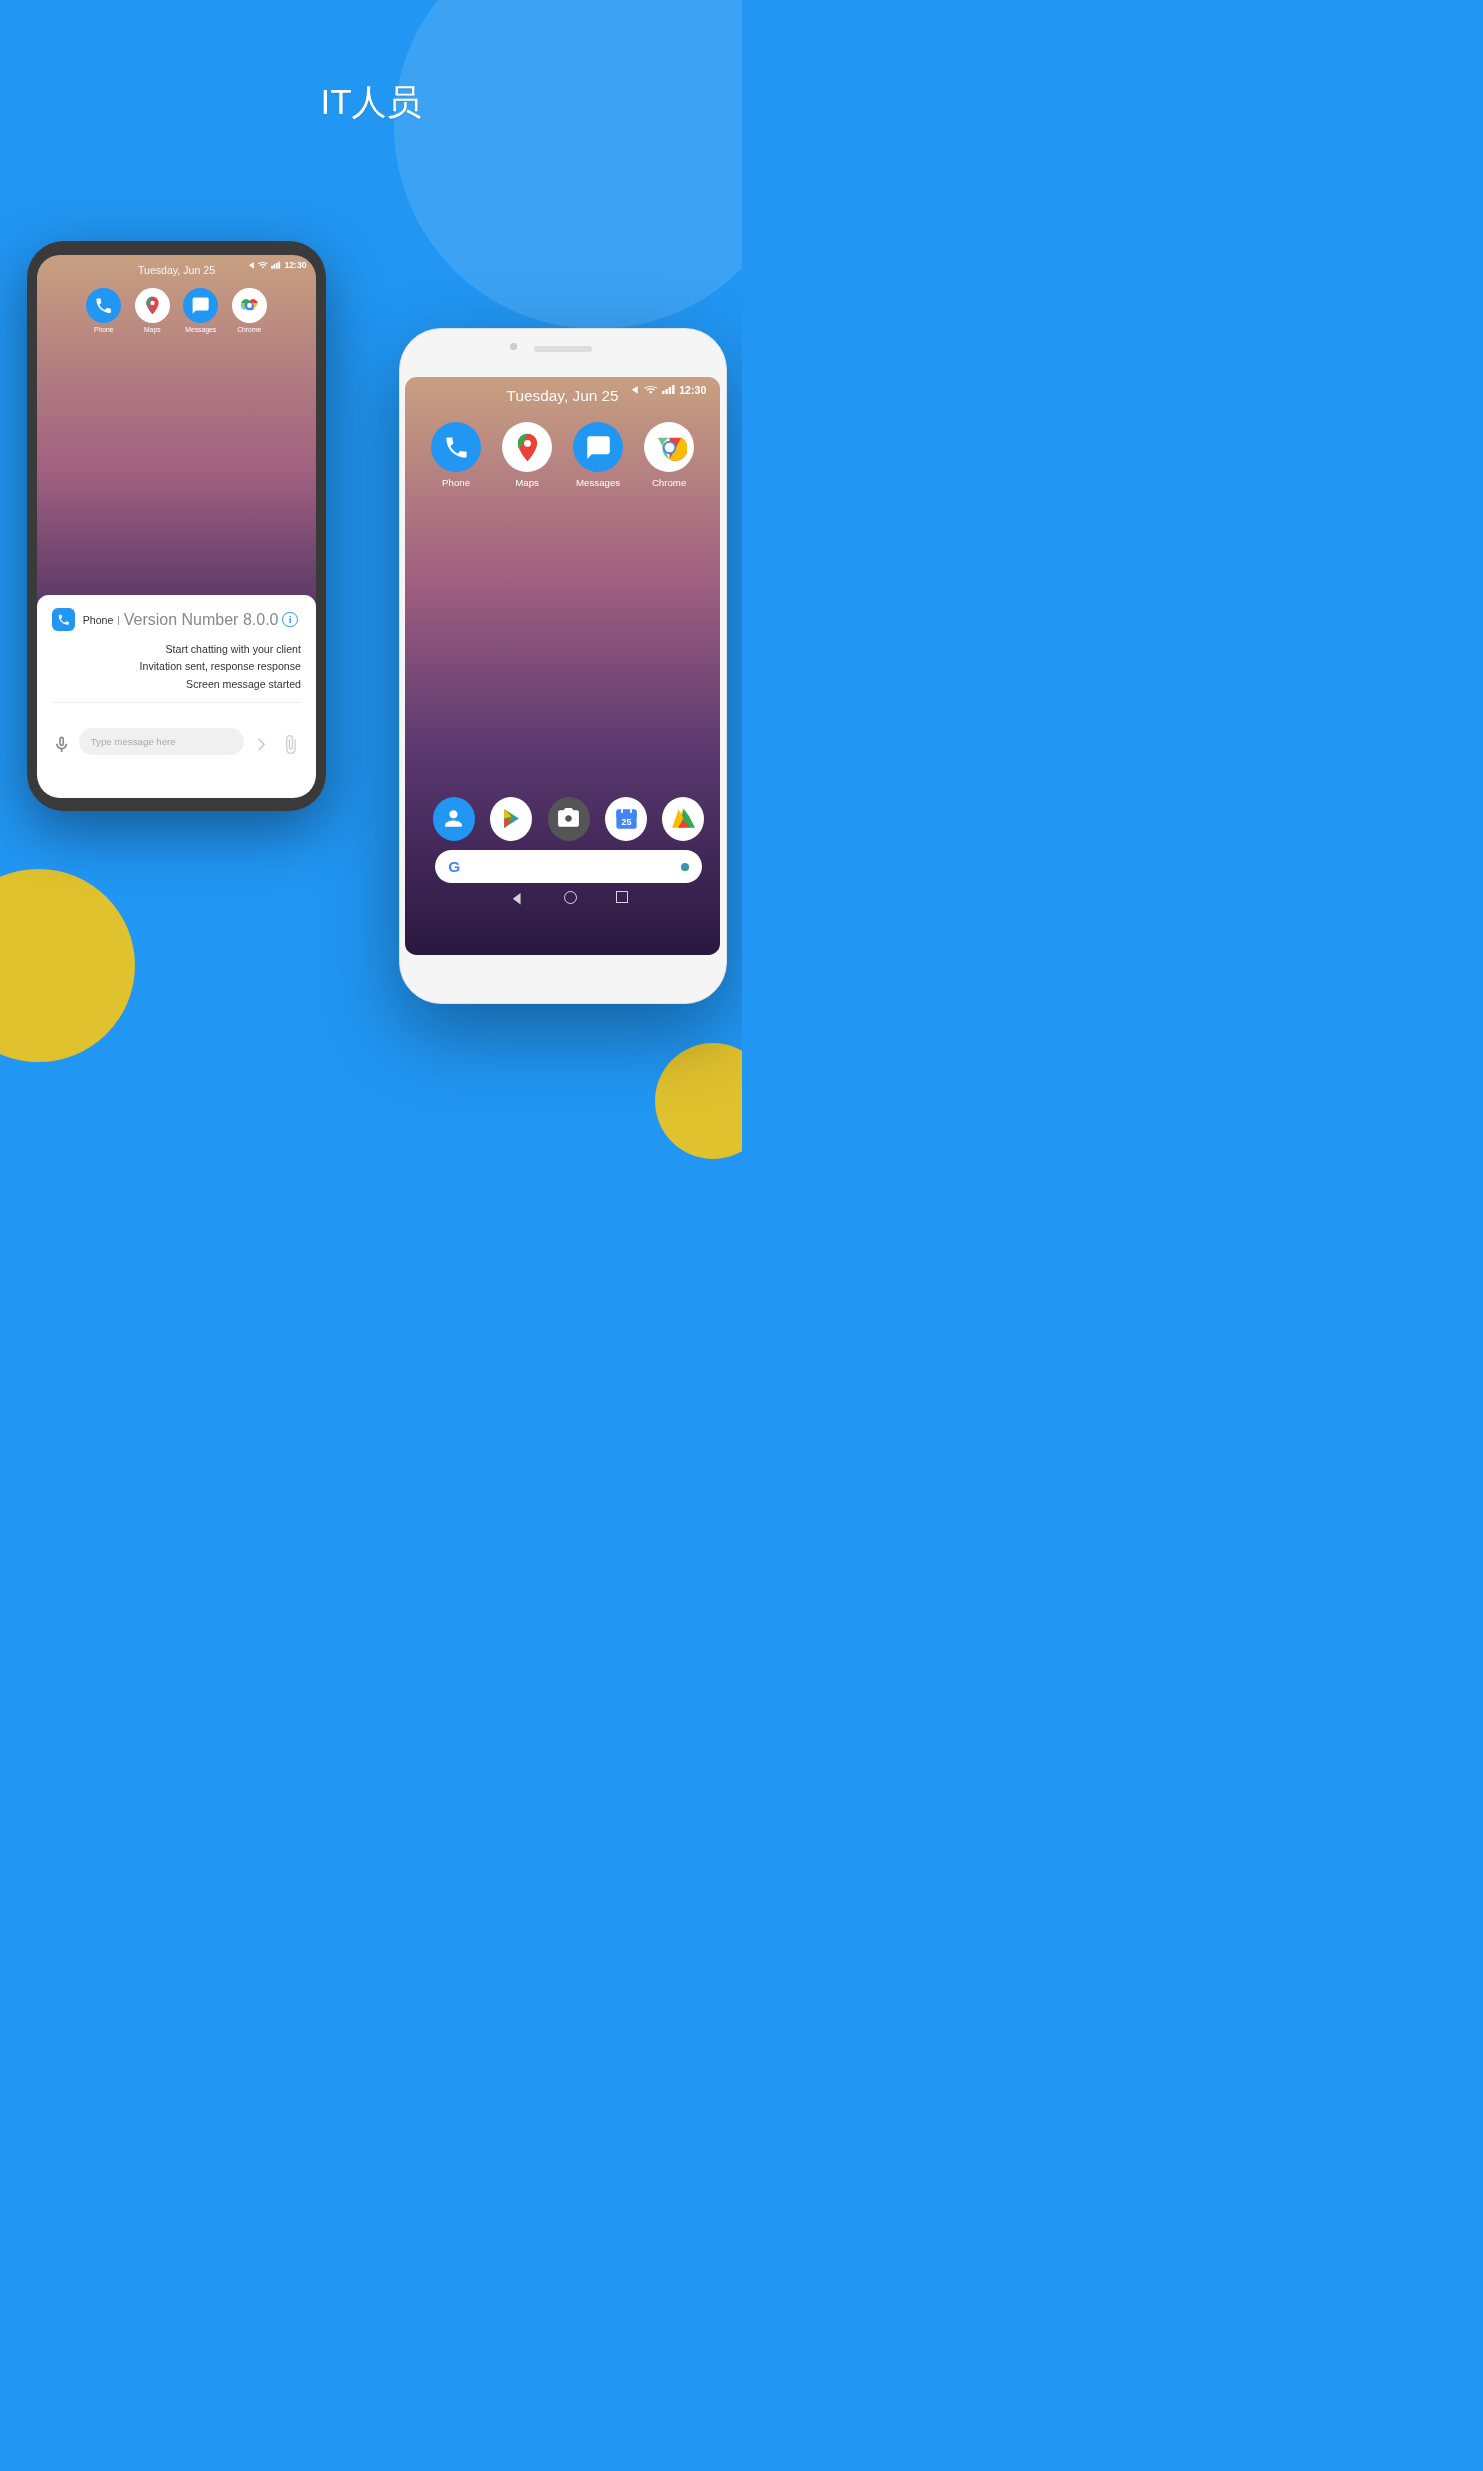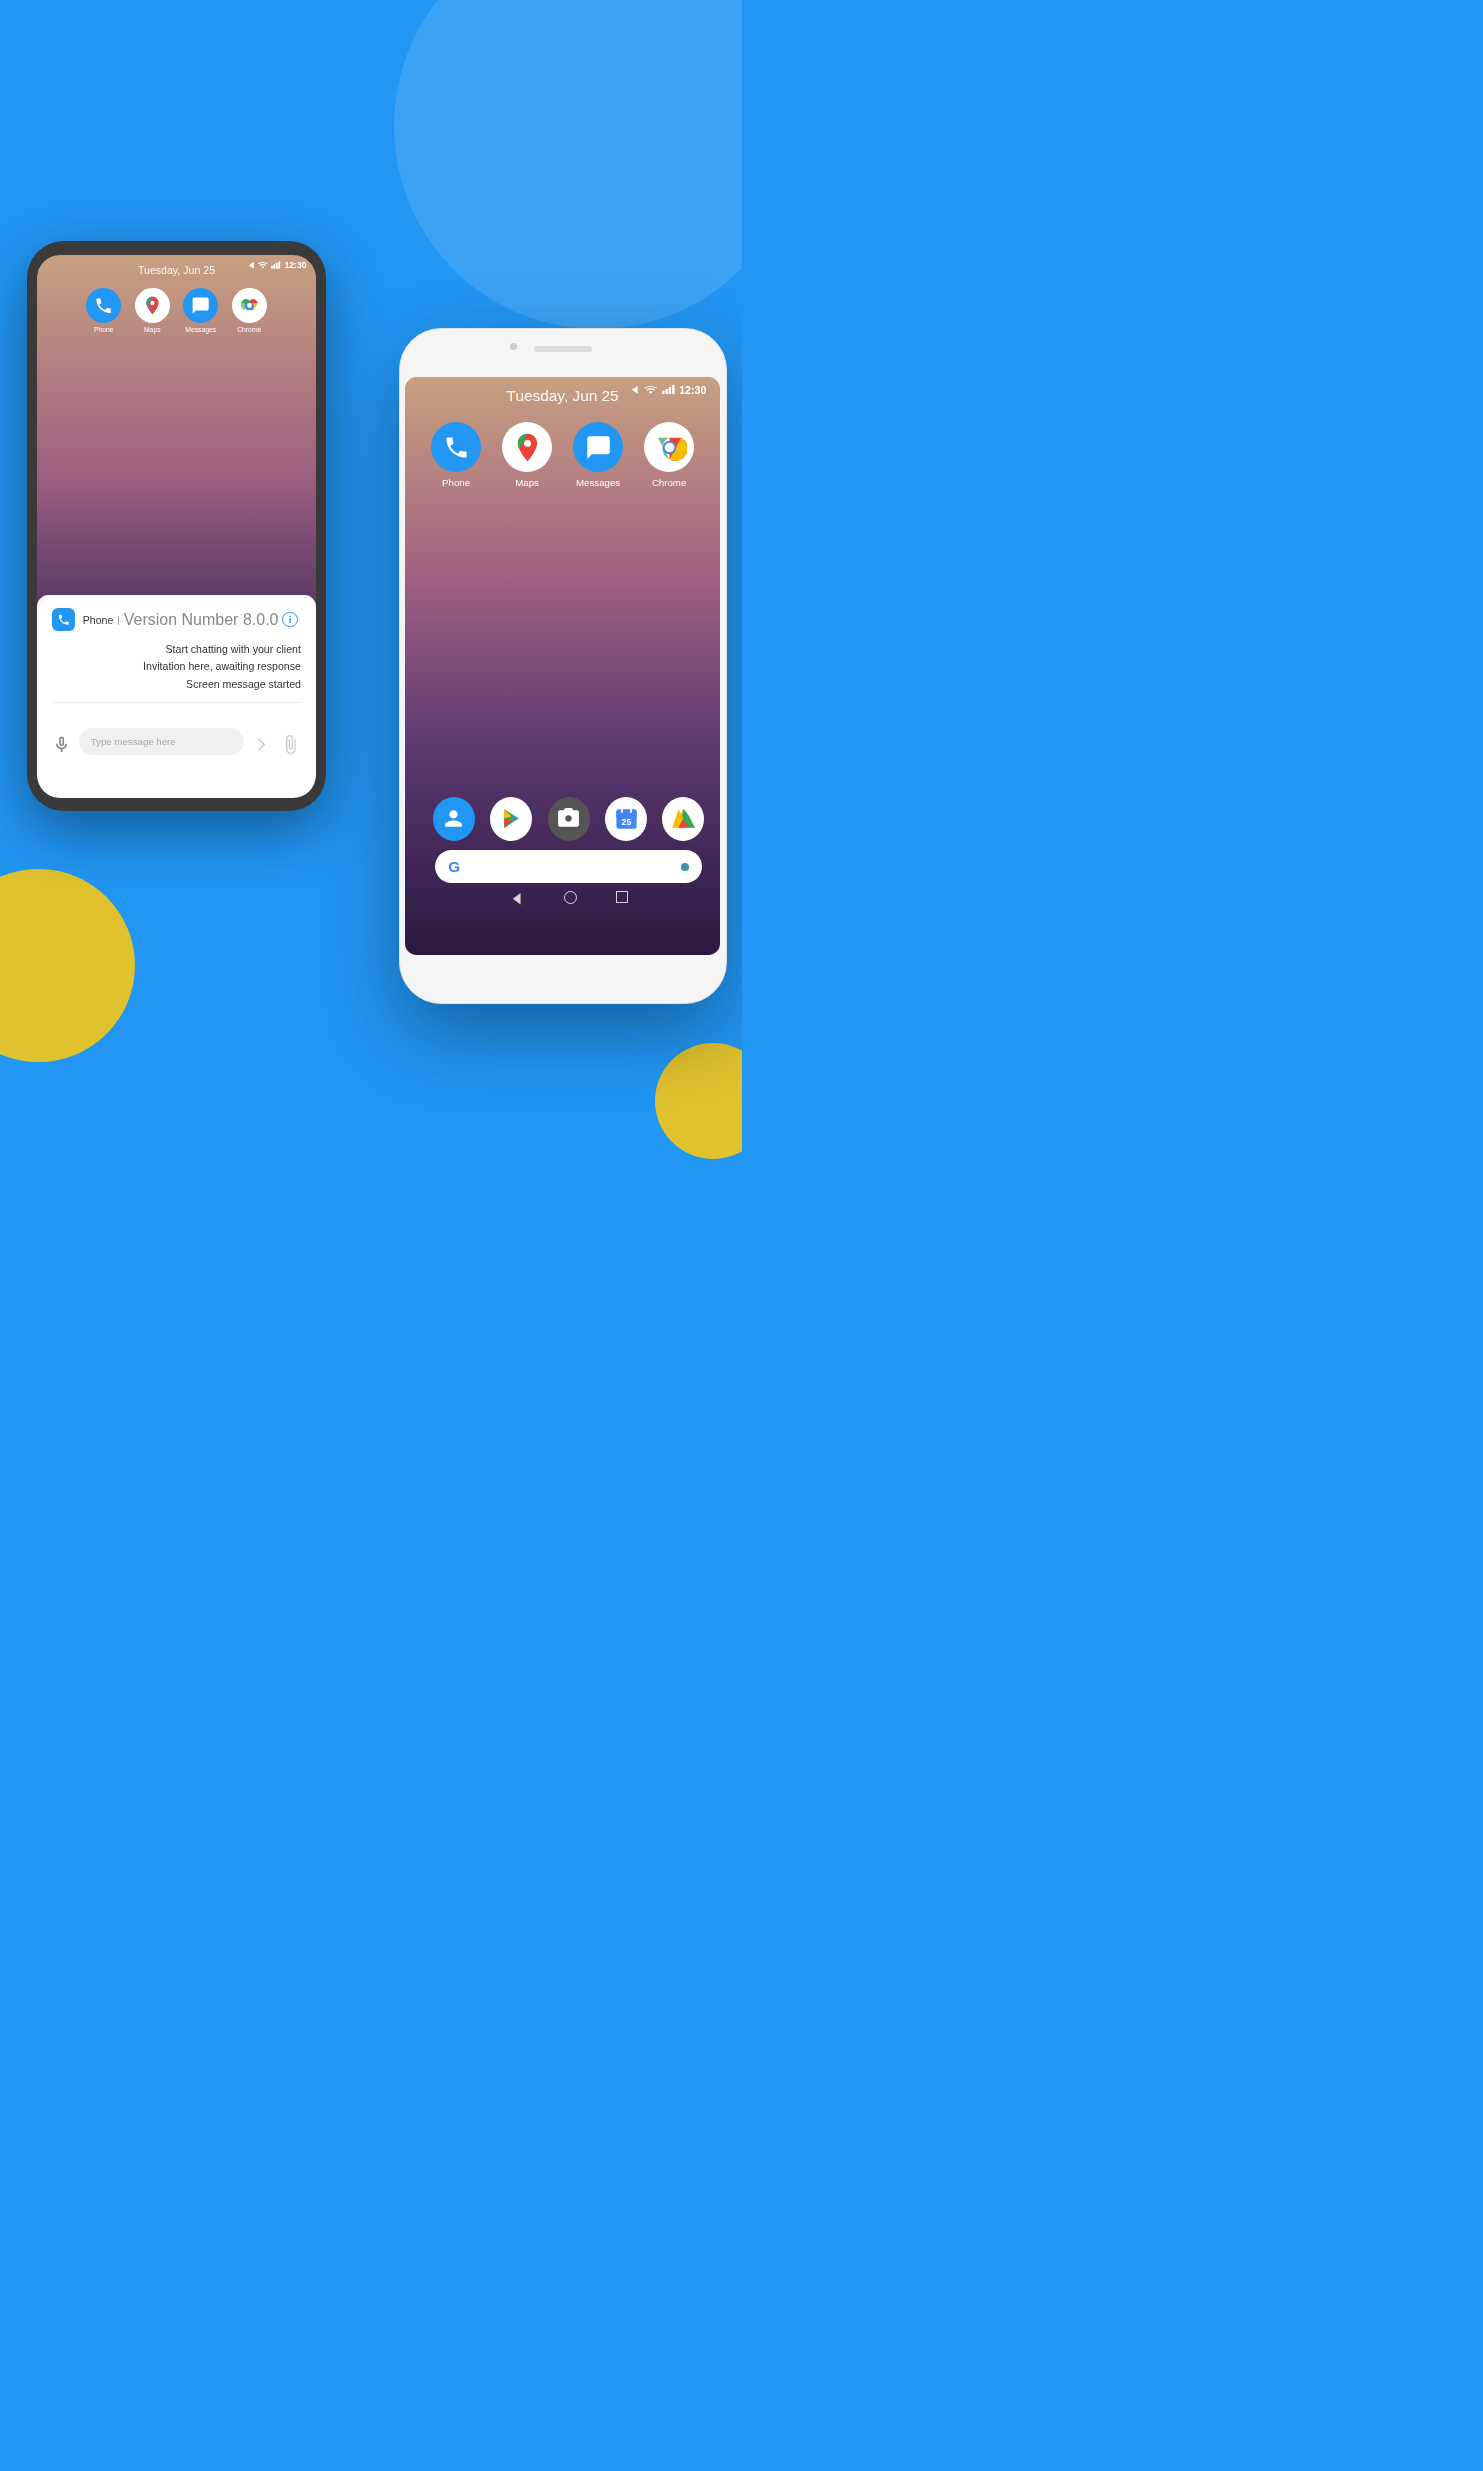--- a/index.html
+++ b/index.html
@@ -421,20 +421,21 @@
   </style>
 </head>
 <body>
 
 <div class="bg-circle-top"></div>
 <div class="bg-circle-bottom-left"></div>
 <div class="bg-circle-bottom-right"></div>
 
 <div class="title-section">
   <div class="title-text">
+    <div>IT人员</div>
   </div>
 </div>
 
 <div class="phones-container">
 
   <div class="phone-left">
     <div class="phone-left-screen">
 
       <div class="statusbar-left">
         <div style="display:flex;align-items:center;gap:2.9px;margin-right:3.9px;">
@@ -517,21 +518,21 @@
                 <path d="M6.6 10.8c1.4 2.8 3.8 5.1 6.6 6.6l2.2-2.2c.3-.3.7-.4 1-.2 1.1.4 2.3.6 3.6.6.6 0 1 .4 1 1V20c0 .6-.4 1-1 1-9.4 0-17-7.6-17-17 0-.6.4-1 1-1h3.5c.6 0 1 .4 1 1 0 1.3.2 2.5.6 3.6.1.3 0 .7-.2 1L6.6 10.8z" fill="white"></path>
               </svg>
           </div>
           <span class="chat-title-text">Phone</span>
           <span style="color:#888;font-size:9.7px;margin-left:3.9px;">|</span>
           <span class="chat-version">Version Number 8.0.0</span>
           <div class="chat-info-icon">i</div>
         </div>
         <div class="chat-messages">
           <div class="chat-message">Start chatting with your client</div>
-          <div class="chat-message">Invitation here, awaiting response</div>
+          <div class="chat-message">Invitation sent, response response</div>
           <div class="chat-message">Screen message started</div>
         </div>
         <div class="chat-input-bar">
           <svg class="mic-icon" viewBox="0 0 24 24">
               <path d="M12 14c1.66 0 3-1.34 3-3V5c0-1.66-1.34-3-3-3S9 3.34 9 5v6c0 1.66 1.34 3 3 3zm-1-9c0-.55.45-1 1-1s1 .45 1 1v6c0 .55-.45 1-1 1s-1-.45-1-1V5zm6 6c0 2.76-2.24 5-5 5s-5-2.24-5-5H5c0 3.53 2.61 6.43 6 6.92V21h2v-3.08c3.39-.49 6-3.39 6-6.92h-2z" fill="#888"></path>
             </svg>
           <div class="chat-input-field">
             <span style="color:#aaa;font-size:9.7px;">Type message here</span>
           </div>
           <svg width="21" height="21" viewBox="0 0 24 24">

